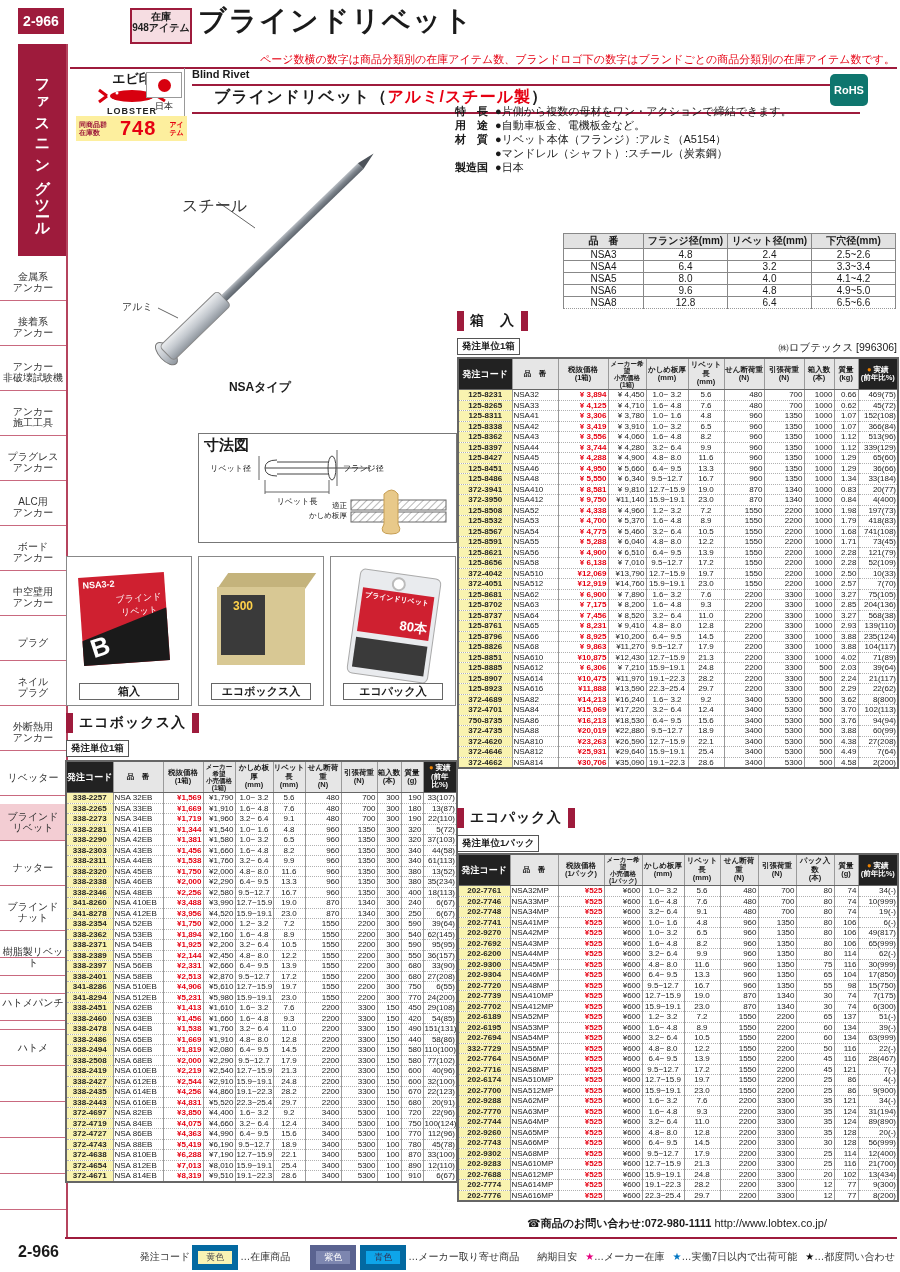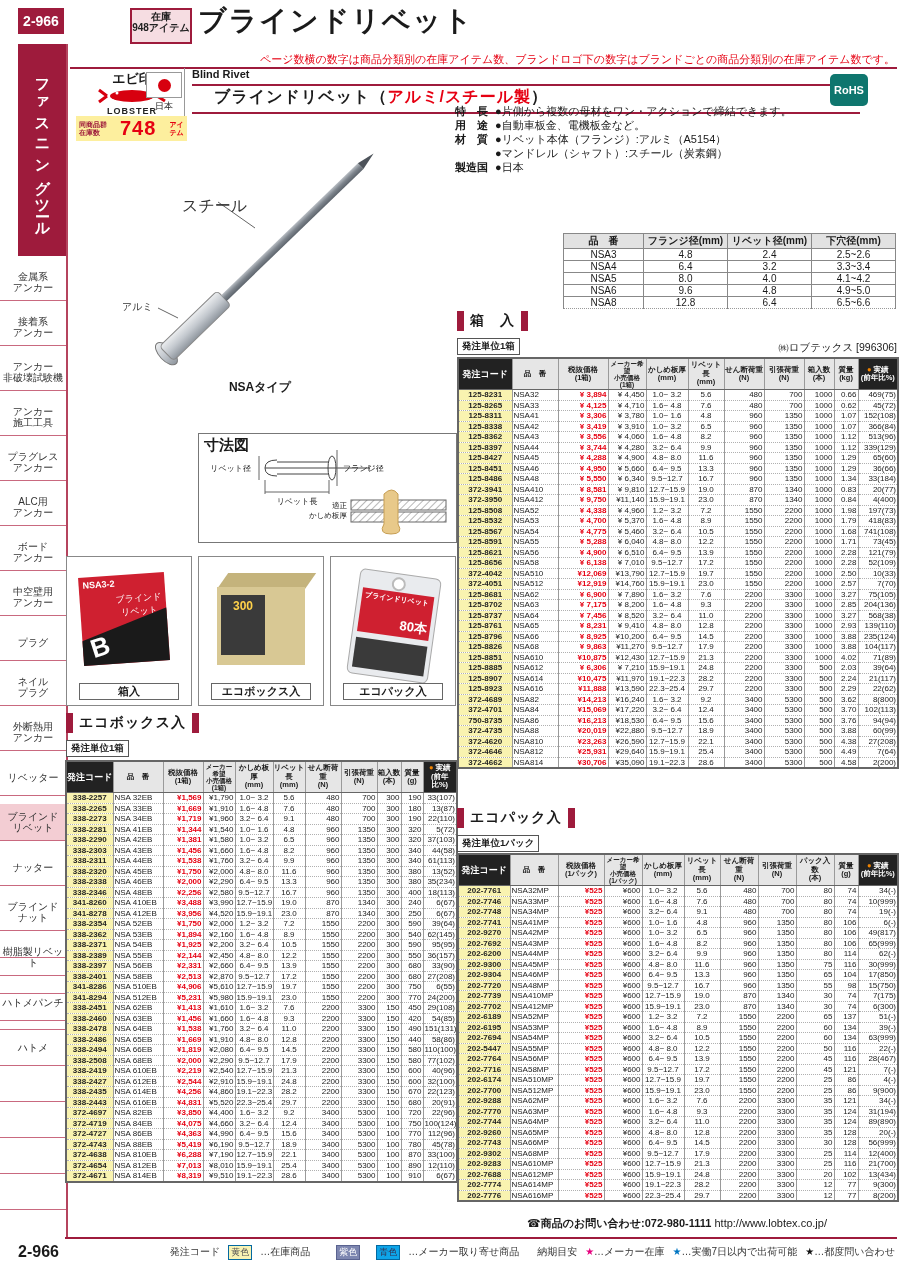--- a/index.html
+++ b/index.html
@@ -115,21 +115,21 @@
   .pack .hole{position:absolute;left:32px;top:3px;width:10px;height:10px;border:2px solid #bbb;border-radius:50%;background:#fff;}
   .pack .label{position:absolute;left:4px;top:18px;right:4px;height:44px;background:#cf2030;color:#fff;}
   .pack .label .t{font-size:7px;padding:2px 3px 0;font-weight:bold;}
   .pack .label .n{position:absolute;right:3px;bottom:2px;font-size:13px;font-weight:bold;}
   .pack .specsml{position:absolute;left:4px;bottom:6px;right:4px;height:30px;background:#3a3a3a;}
   
   .contact{position:absolute;left:457px;top:1216px;width:440px;text-align:center;font-size:11px;}
   .contact .ph{font-weight:bold;}
   .bottom-rule{position:absolute;left:65px;top:1237px;width:832px;height:2px;background:#9e1b3c;}
   .footline{position:absolute;left:65px;top:1245px;width:830px;text-align:right;font-size:10px;color:#333;}
-  .footline .badge{display:inline-block;padding:0 2px;margin:0 8px;border:1px solid #0369a1;font-size:9px;}
+  .footline .badge{display:inline-block;padding:0 8px;margin:0 2px;border:6px solid #0369a1;font-size:9px;}
   .badge.yellow{background:#f8f3b4;color:#555;}
   .badge.purple{background:#7d86b0;color:#fff;border-color:#5a6390;}
   .badge.blue{background:#0ea5e9;color:#335;}
   .star-pink{color:#e6007e;}
   .star-blue{color:#0075c2;}
   .star-black{color:#111;}
   .footline .gap{display:inline-block;width:18px;}
   .bottom-num{position:absolute;left:18px;top:1243px;font-size:16px;font-weight:bold;}
 </style>
 </head>
@@ -1658,21 +1658,21 @@
           <td class="c-msrp">¥600</td>
           <td class="c-grip">3.2~ 6.4</td>
           <td class="c-len">10.5</td>
           <td class="c-shear">1550</td>
           <td class="c-tens">2200</td>
           <td class="c-qty">60</td>
           <td class="c-wt">134</td>
           <td class="c-perf">63(999)</td>
         </tr>
         <tr>
-          <td class="c-code">202-5447</td>
+          <td class="c-code">332-7729</td>
           <td class="c-item">NSA55MP</td>
           <td class="c-price">¥525</td>
           <td class="c-msrp">¥600</td>
           <td class="c-grip">4.8~ 8.0</td>
           <td class="c-len">12.2</td>
           <td class="c-shear">1550</td>
           <td class="c-tens">2200</td>
           <td class="c-qty">50</td>
           <td class="c-wt">116</td>
           <td class="c-perf">22(-)</td>

